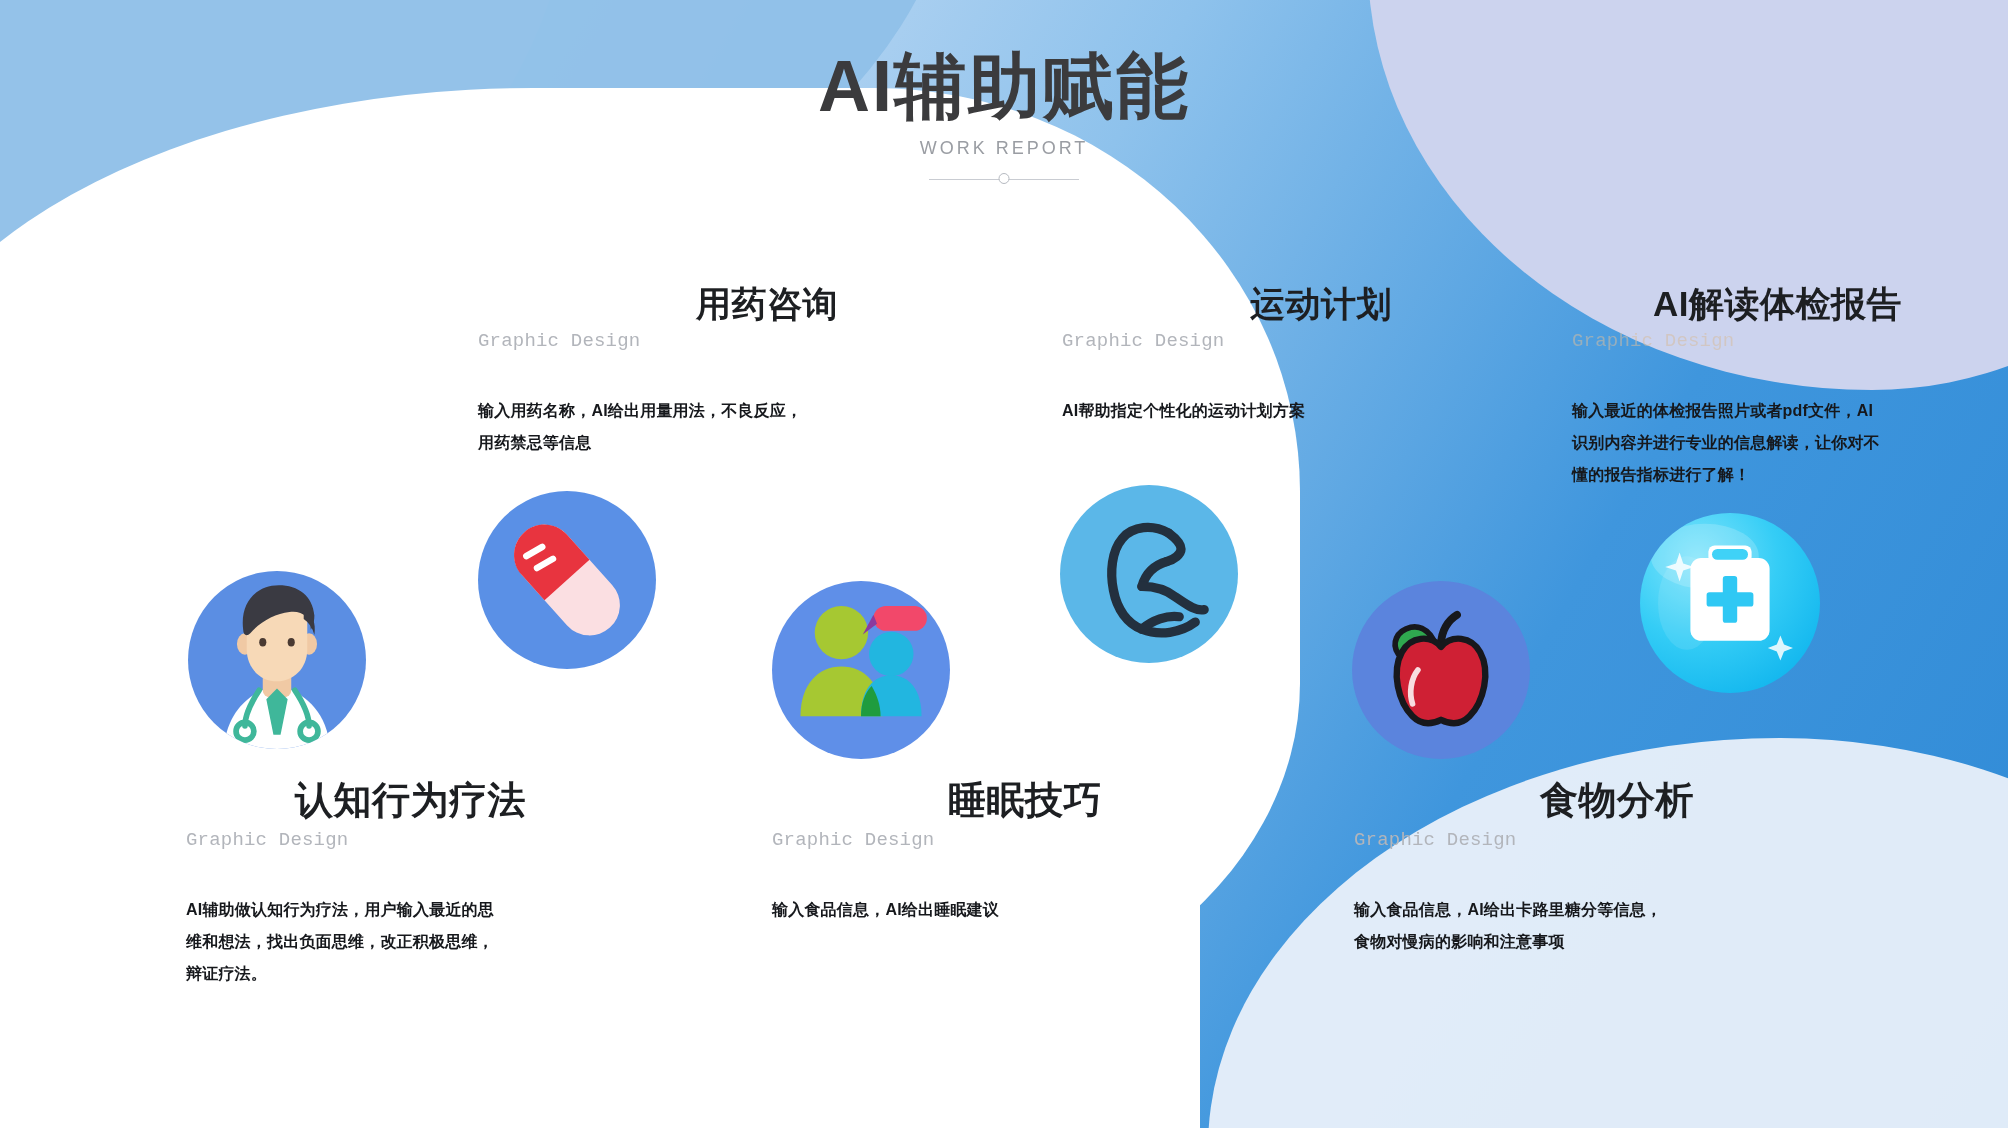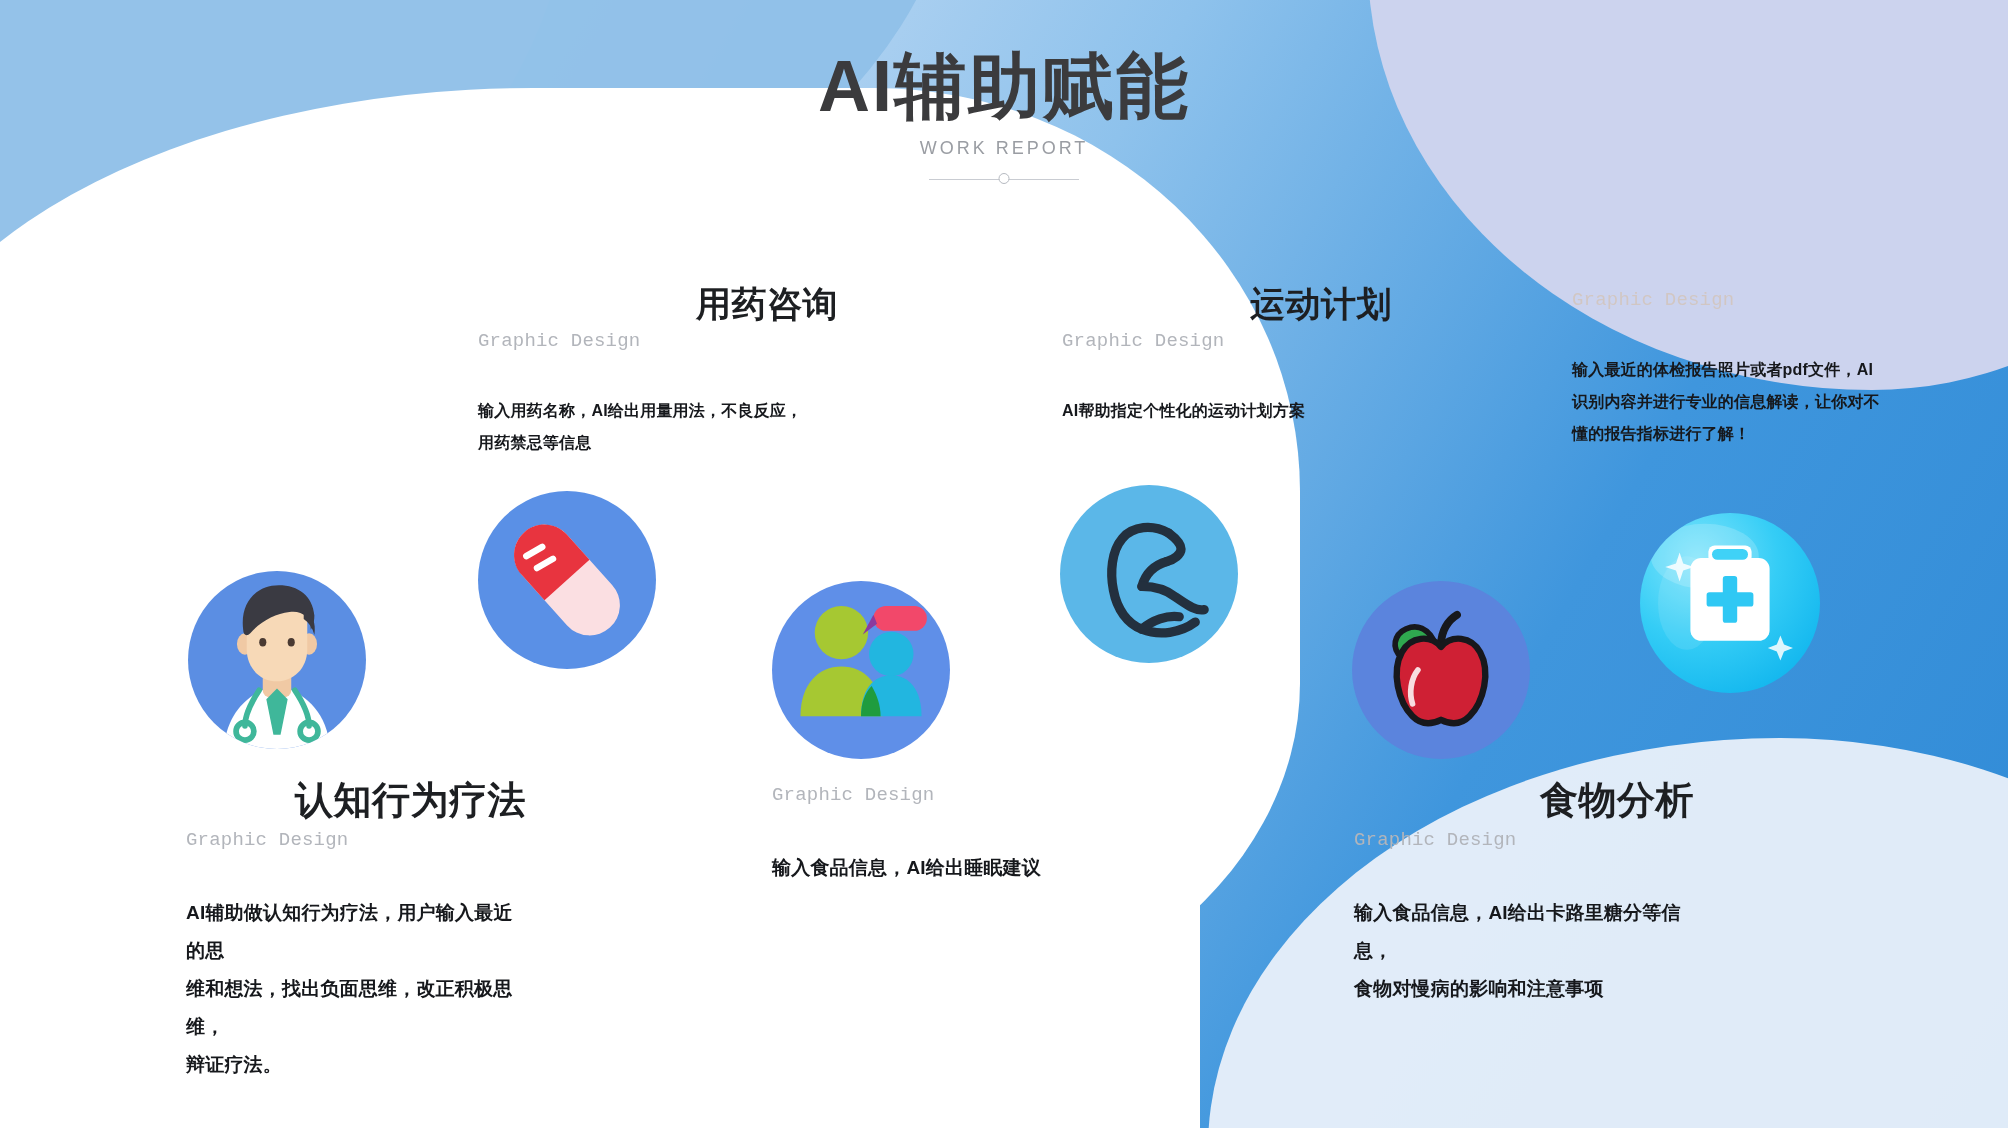--- a/index.html
+++ b/index.html
@@ -158,21 +158,21 @@
   .block .desc {
     margin-top: 43px;
     font-size: 16px;
     font-weight: 700;
     color: #16181c;
     line-height: 2.0;
     letter-spacing: .2px;
     white-space: pre-line;
   }
   .block.small h3 { font-size: 38px; }
-  .block.small .desc { font-size: 19px; }
+  .block.small .desc { font-size: 16px; }
 
   
   .blk-medicine   { left: 478px;  top: 283px;  width: 360px; }
   .blk-exercise   { left: 1062px; top: 283px;  width: 330px; }
   .blk-report     { left: 1572px; top: 283px;  width: 330px; }
   
   .blk-cbt        { left: 186px;  top: 778px;  width: 340px; }
   .blk-sleep      { left: 772px;  top: 778px;  width: 330px; }
   .blk-food       { left: 1354px; top: 778px;  width: 340px; }
 
@@ -227,35 +227,37 @@
 用药禁忌等信息</div>
   </div>
 
   <div class="block blk-exercise">
     <h3>运动计划</h3>
     <div class="sub">Graphic Design</div>
     <div class="desc">AI帮助指定个性化的运动计划方案</div>
   </div>
 
   <div class="block blk-report">
+    <h3>AI解读体检报告</h3>
     <div class="sub faint">Graphic Design</div>
     <div class="desc">输入最近的体检报告照片或者pdf文件，AI
 识别内容并进行专业的信息解读，让你对不
 懂的报告指标进行了解！</div>
   </div>
 
   <div class="block small blk-cbt">
     <h3>认知行为疗法</h3>
     <div class="sub">Graphic Design</div>
     <div class="desc">AI辅助做认知行为疗法，用户输入最近的思
 维和想法，找出负面思维，改正积极思维，
 辩证疗法。</div>
   </div>
 
   <div class="block small blk-sleep">
+    <h3>睡眠技巧</h3>
     <div class="sub">Graphic Design</div>
     <div class="desc">输入食品信息，AI给出睡眠建议</div>
   </div>
 
   <div class="block small blk-food">
     <h3>食物分析</h3>
     <div class="sub">Graphic Design</div>
     <div class="desc">输入食品信息，AI给出卡路里糖分等信息，
 食物对慢病的影响和注意事项</div>
   </div>

